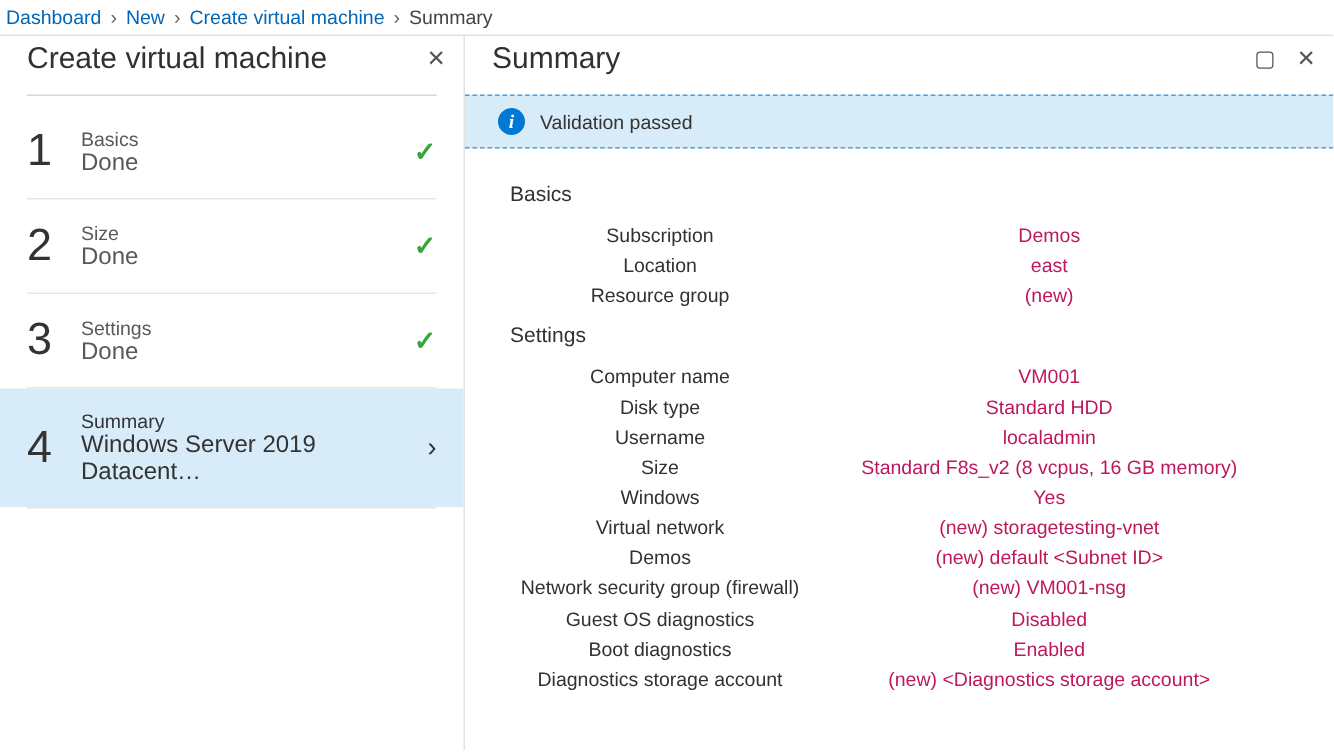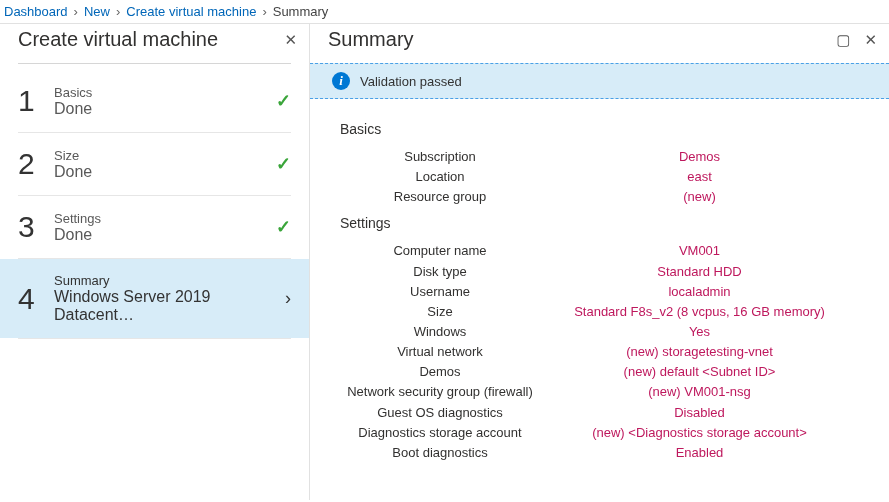--- a/index.html
+++ b/index.html
@@ -155,22 +155,22 @@
         </div>
       <div class="kv-row">
           <div class="kv-key">Network security group (firewall)</div>
           <div class="kv-val">(new) VM001-nsg</div>
         </div>
       <div class="kv-row">
           <div class="kv-key">Guest OS diagnostics</div>
           <div class="kv-val">Disabled</div>
         </div>
       <div class="kv-row">
+          <div class="kv-key">Boot diagnostics</div>
+          <div class="kv-val">Enabled</div>
+        </div>
+      <div class="kv-row">
           <div class="kv-key">Diagnostics storage account</div>
           <div class="kv-val">(new) &lt;Diagnostics storage account&gt;</div>
-        </div>
-      <div class="kv-row">
-          <div class="kv-key">Boot diagnostics</div>
-          <div class="kv-val">Enabled</div>
         </div>
     </div>
   </div>
 </div>
 
 </body></html>

